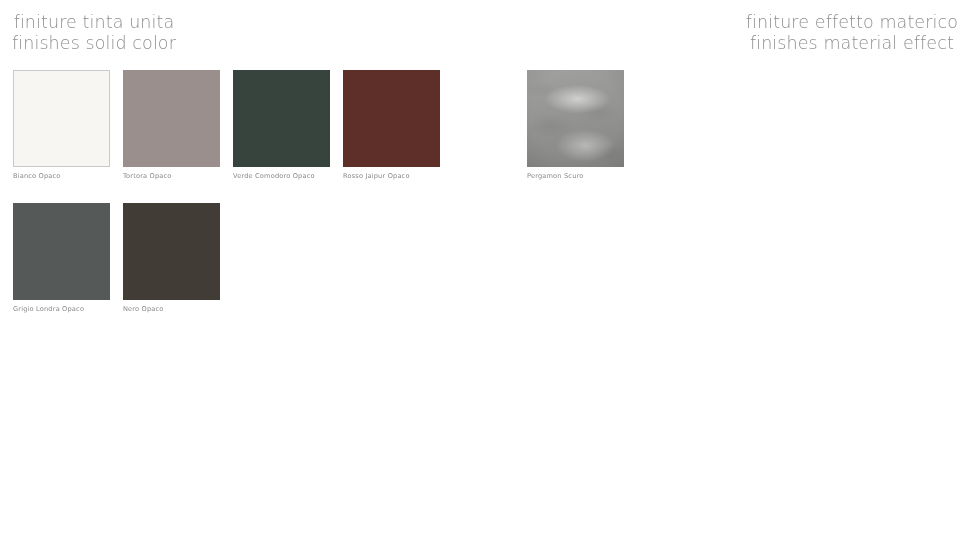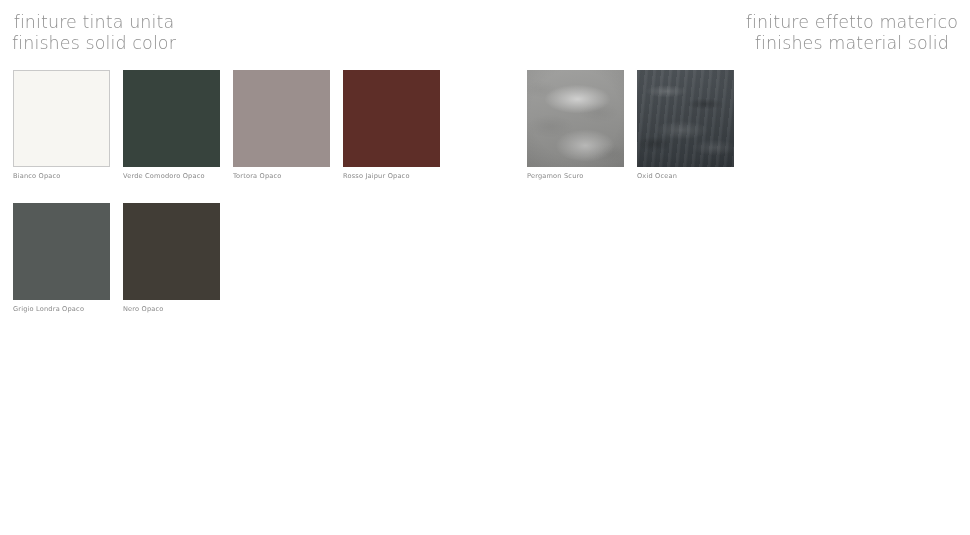--- a/index.html
+++ b/index.html
@@ -134,56 +134,49 @@
     <span class="line">finiture tinta unita</span>
     <span class="line">finishes solid color</span>
   </div>
 
   <div class="grid" id="grid-solid">
       <div class="swatch-cell">
         <div class="swatch bordered" style="background-color: rgb(247, 246, 242);"></div>
         <span class="swatch-label">Bianco Opaco</span>
       </div>
       <div class="swatch-cell">
+        <div class="swatch" style="background-color: rgb(155, 143, 141);"></div>
+        <span class="swatch-label">Tortora Opaco</span>
+      </div>
+      <div class="swatch-cell">
         <div class="swatch" style="background-color: rgb(55, 67, 61);"></div>
         <span class="swatch-label">Verde Comodoro Opaco</span>
-      </div>
-      <div class="swatch-cell">
-        <div class="swatch" style="background-color: rgb(155, 143, 141);"></div>
-        <span class="swatch-label">Tortora Opaco</span>
       </div>
       <div class="swatch-cell">
         <div class="swatch" style="background-color: rgb(94, 46, 40);"></div>
         <span class="swatch-label">Rosso Jaipur Opaco</span>
       </div>
       <div class="swatch-cell">
         <div class="swatch" style="background-color: rgb(85, 90, 88);"></div>
         <span class="swatch-label">Grigio Londra Opaco</span>
       </div>
       <div class="swatch-cell">
         <div class="swatch" style="background-color: rgb(65, 61, 54);"></div>
         <span class="swatch-label">Nero Opaco</span>
       </div>
     </div>
 
   <div class="section-head" id="head-material">
     <span class="line">finiture effetto materico</span>
-    <span class="line">finishes material solid</span>
+    <span class="line">finishes material effect</span>
   </div>
 
   <div class="grid" id="grid-material">
       <div class="swatch-cell">
         <div class="swatch" style="background-color: rgb(140, 140, 138);">
           <div class="tex tex-cement"></div>
           <div class="tex-vig"></div>
         </div>
         <span class="swatch-label">Pergamon Scuro</span>
       </div>
-      <div class="swatch-cell">
-        <div class="swatch" style="background-color: rgb(61, 67, 72);">
-          <div class="tex tex-oxid"></div>
-          <div class="tex-vig"></div>
-        </div>
-        <span class="swatch-label">Oxid Ocean</span>
-      </div>
     </div>
 
 </div>
 
 </body></html>

